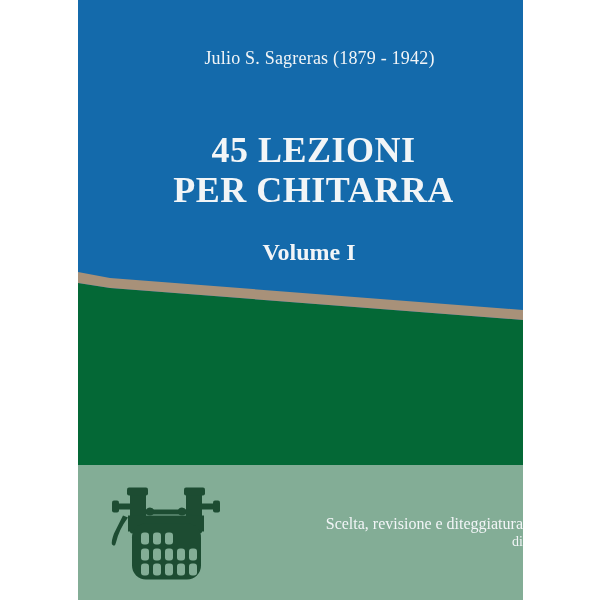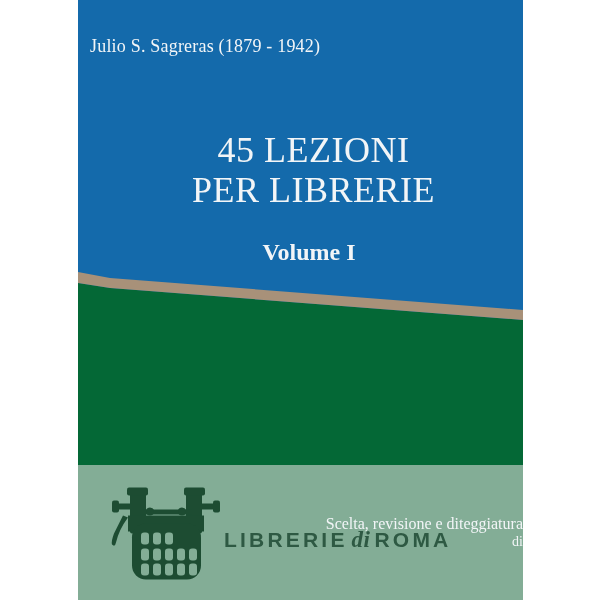--- a/index.html
+++ b/index.html
@@ -6,26 +6,26 @@
   body{
     width:600px;height:600px;background:#ffffff;position:relative;overflow:hidden;
     font-family:"Liberation Serif","DejaVu Serif",serif;
   }
   .cover{
     position:absolute;left:78px;top:0;width:445px;height:600px;
     background:var(--blue,#146aab);overflow:hidden;
   }
   .divider-svg{position:absolute;left:0;top:0;width:445px;height:600px;display:block;}
   .author{
-    position:absolute;top:36px;left:0;width:100%;box-sizing:border-box;padding-left:12px;
-    text-align:left;color:var(--white,#f2f5f7);font-size:18px;letter-spacing:.2px;
+    position:absolute;top:48px;left:0;width:100%;box-sizing:border-box;padding-left:38px;
+    text-align:center;color:var(--white,#f2f5f7);font-size:18px;letter-spacing:.2px;
   }
   .title{
     position:absolute;top:130px;left:0;width:100%;box-sizing:border-box;padding-left:26px;
-    text-align:center;color:var(--white,#f2f5f7);font-size:36px;font-weight:normal;
+    text-align:center;color:var(--white,#f2f5f7);font-size:36px;font-weight:bold;
     line-height:40px;letter-spacing:.5px;
   }
   .volume{
     position:absolute;top:239px;left:0;width:100%;box-sizing:border-box;padding-left:17px;
     text-align:center;color:var(--white,#f2f5f7);font-size:24px;font-weight:bold;
   }
   .band{
     position:absolute;left:0;top:465px;width:445px;height:135px;
     background:var(--band,#83ad96);z-index:1;
   }
@@ -56,21 +56,21 @@
 
   <svg class="divider-svg" viewBox="0 0 445 600" preserveAspectRatio="none">
     <polygon points="0,283 32,288 445,320 445,600 0,600" fill="#046836"></polygon>
     <polygon points="0,272 32,278 445,310 445,320 32,288 0,283" fill="#a89179"></polygon>
   </svg>
 
   <div class="author">Julio S. Sagreras (1879 - 1942)</div>
 
   <div class="title">
     <div>45 LEZIONI</div>
-    <div>PER LIBRERIE</div>
+    <div>PER CHITARRA</div>
   </div>
 
   <div class="volume">Volume I</div>
 
   <div class="band"></div>
 
   <svg class="typewriter" viewBox="0 0 113 92">
     <g fill="#1d4c32">
       <rect x="20" y="2" width="16" height="44" rx="2"></rect>
       <rect x="76" y="2" width="16" height="44" rx="2"></rect>
@@ -102,17 +102,14 @@
       <rect x="67" y="76" width="8" height="12" rx="3"></rect>
       <rect x="79" y="76" width="8" height="12" rx="3"></rect>
     </g>
   </svg>
 
   <div class="credits">
     <div>Scelta, revisione e diteggiatura</div>
     <div class="di">di</div>
   </div>
 
-  <div class="wm">
-    <span>LIBRERIE</span><span class="wm-di">di</span><span>ROMA</span>
-  </div>
 
 </div>
 
 </body></html>

